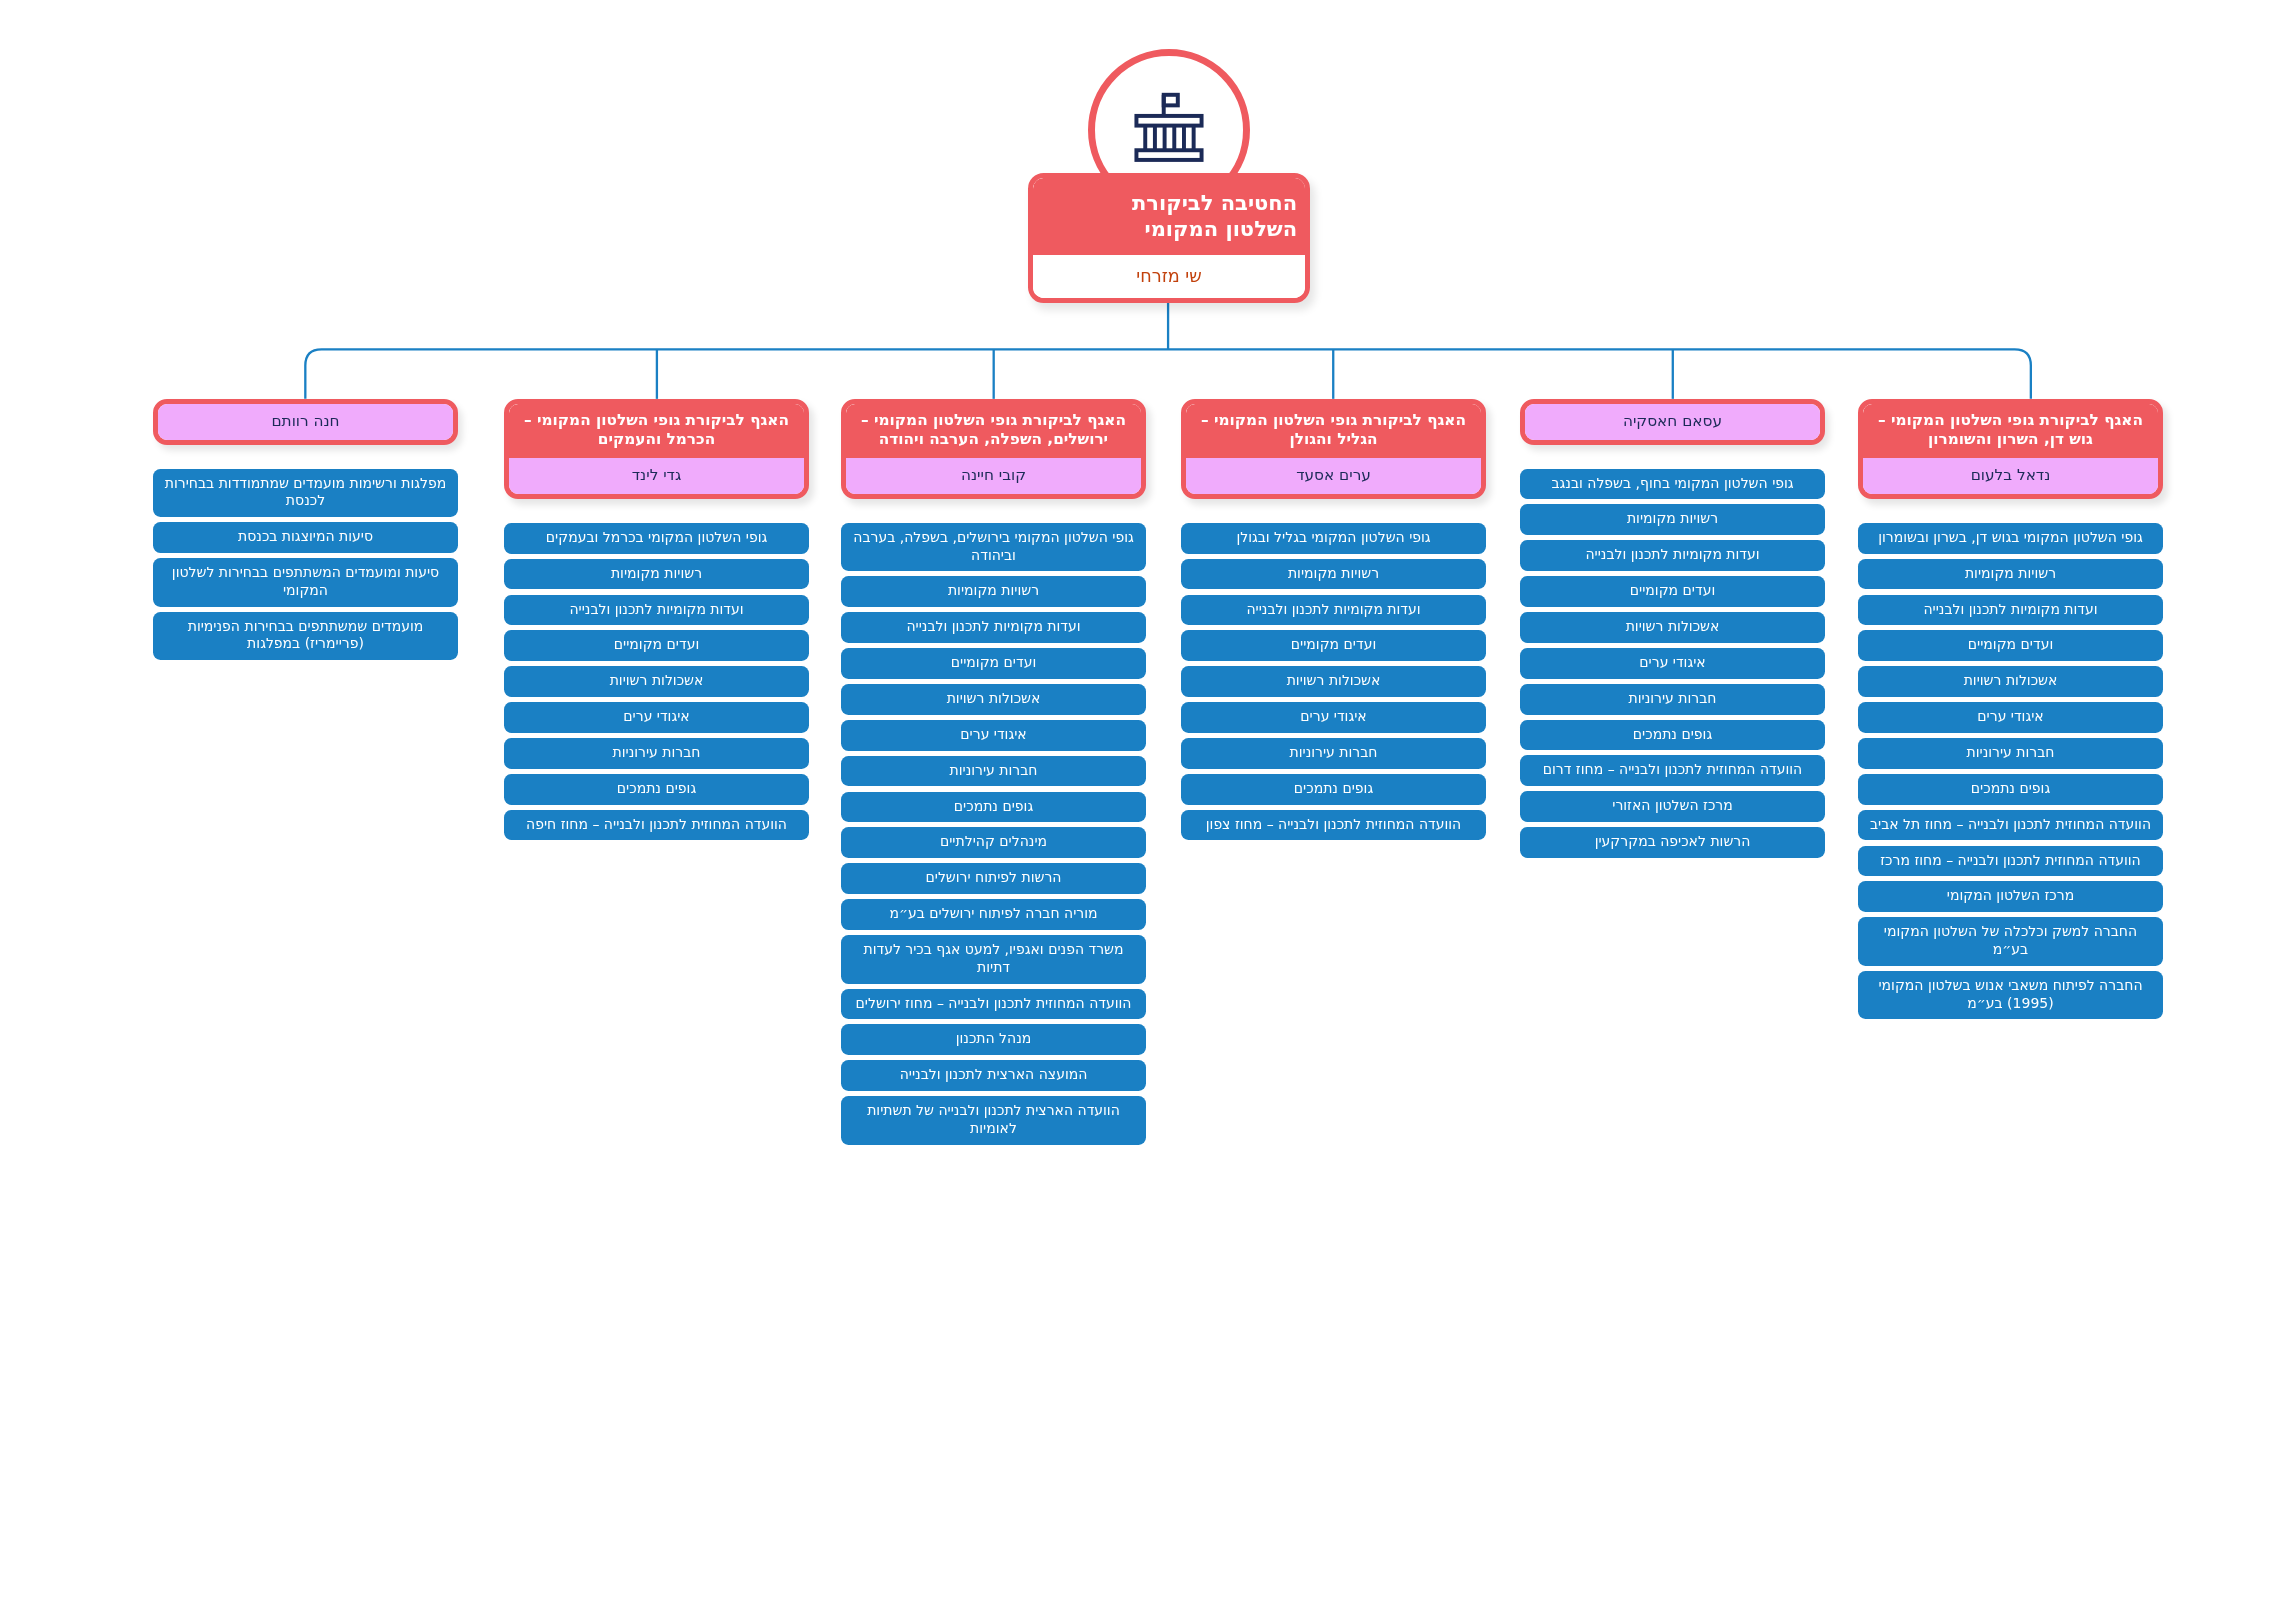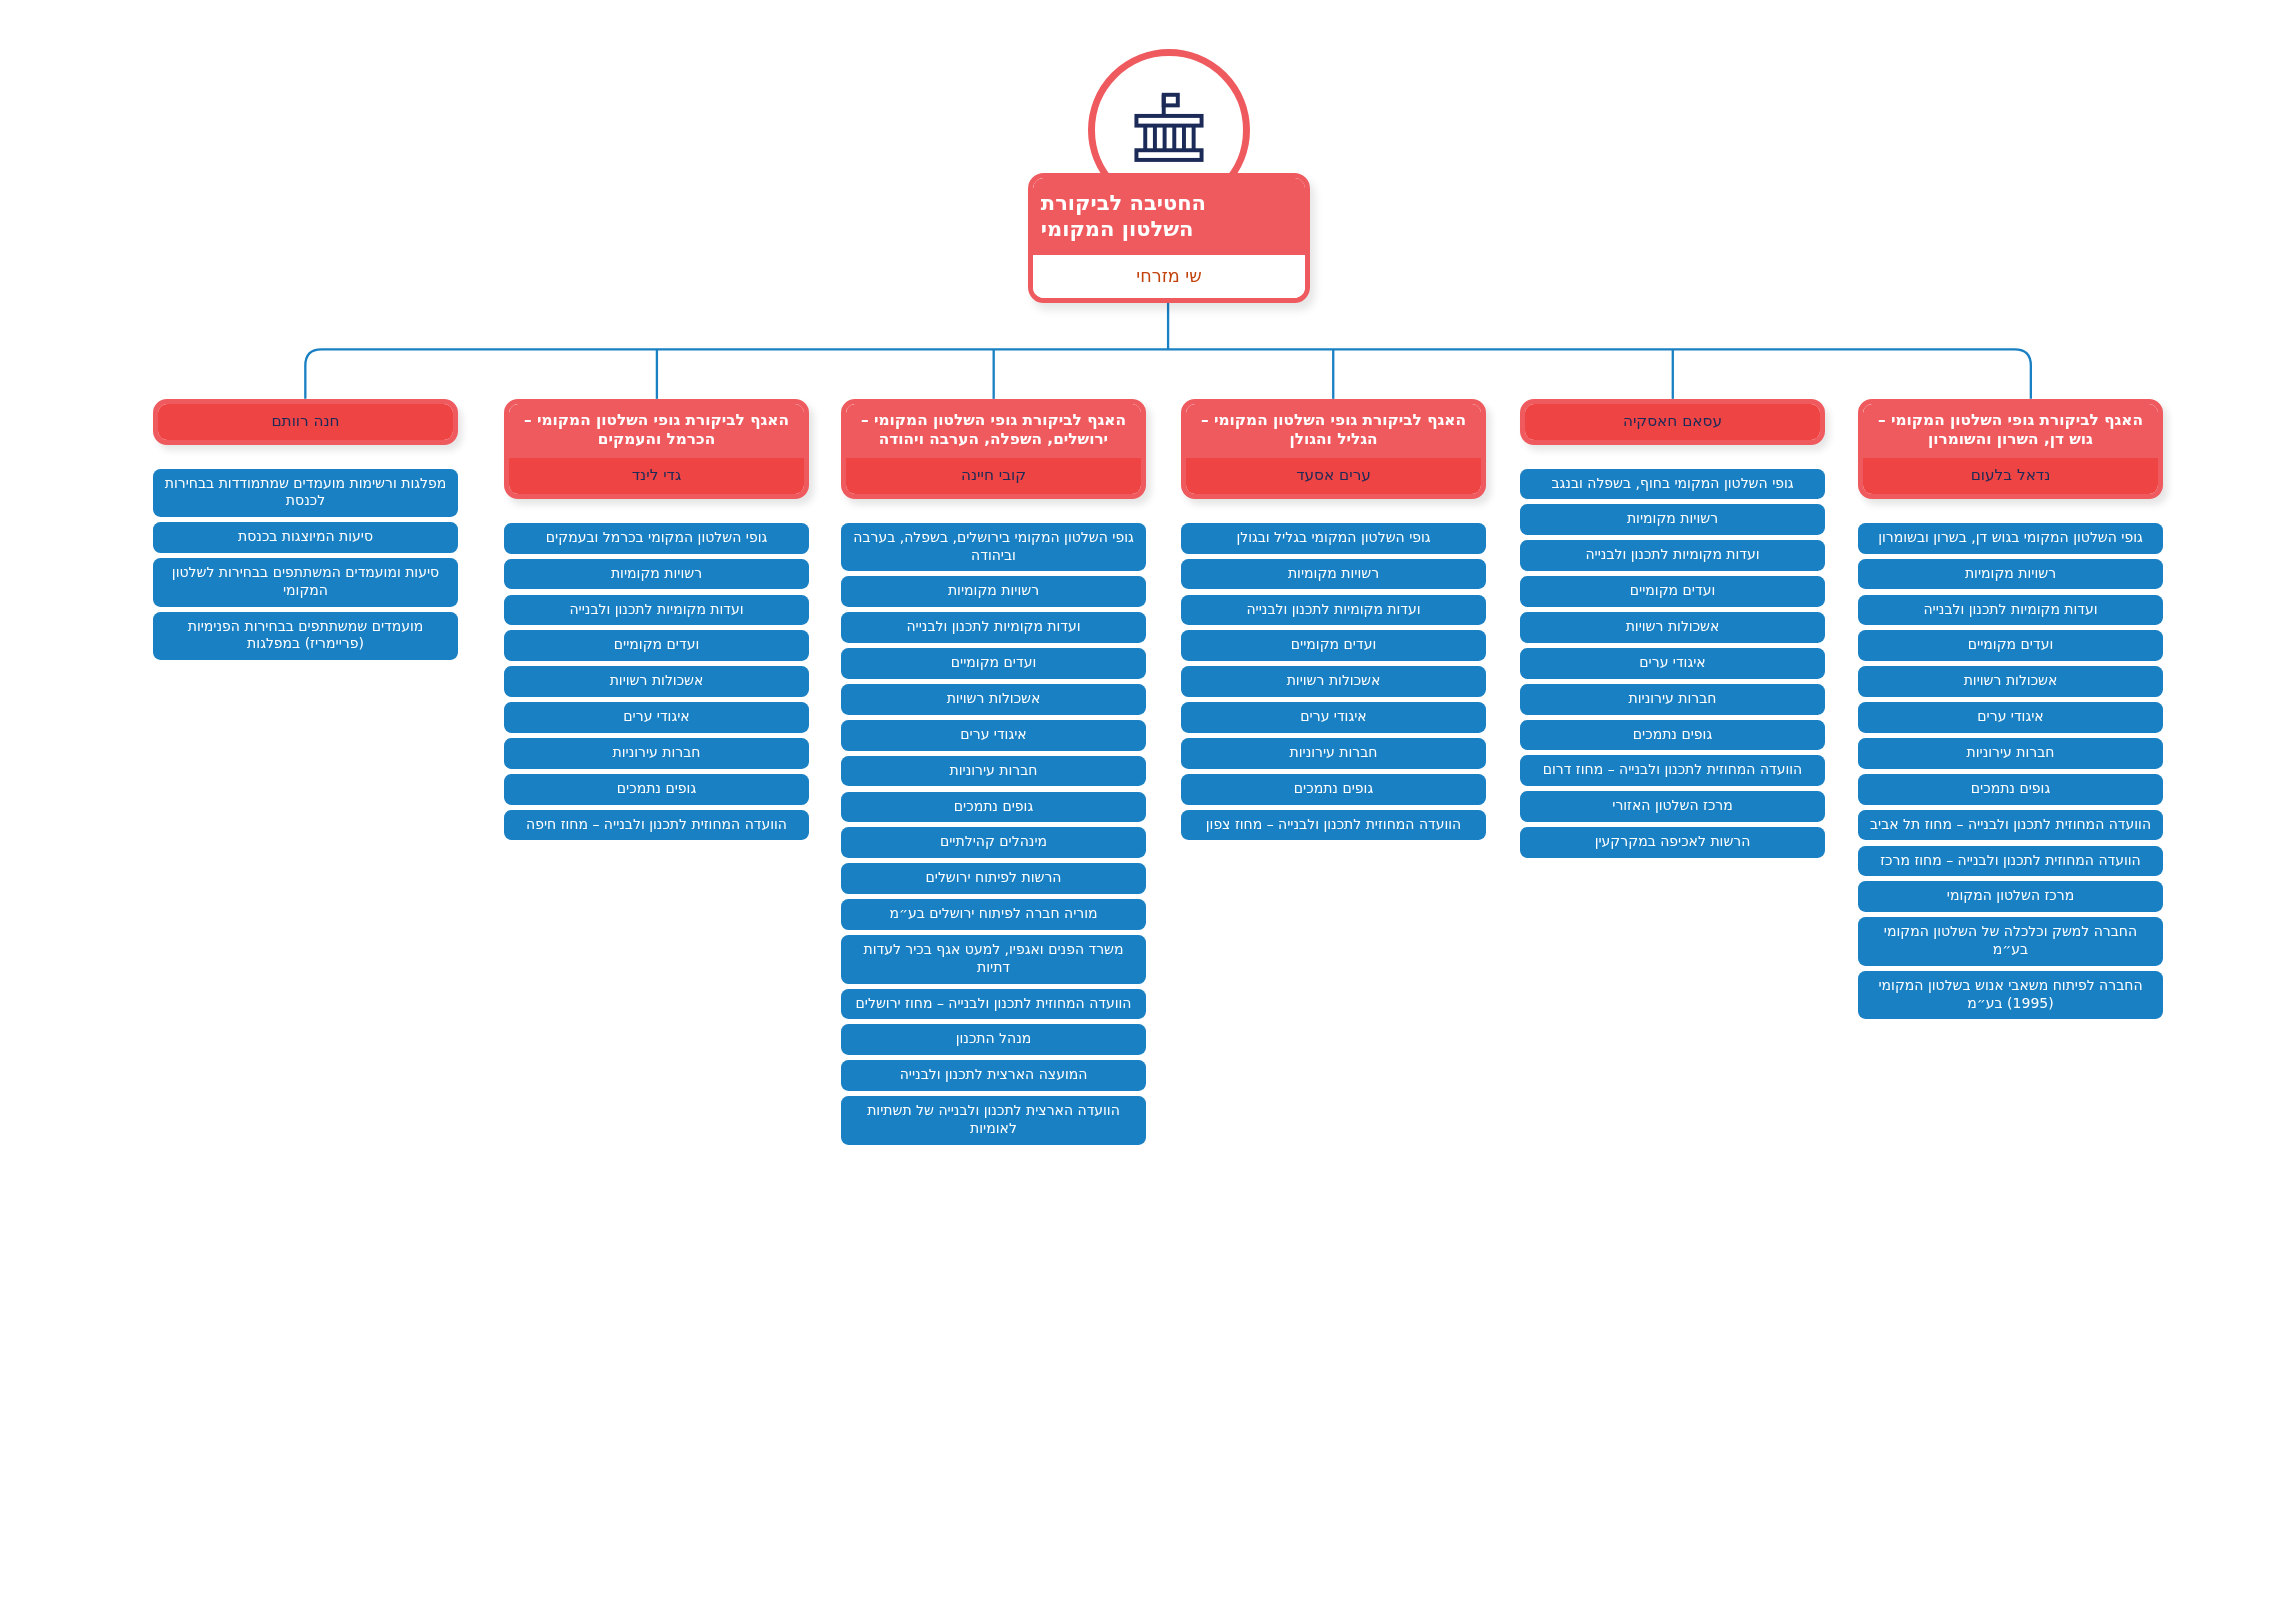--- a/index.html
+++ b/index.html
@@ -46,21 +46,21 @@
     overflow:hidden;
     z-index:2;
     box-shadow:4.6px 6.5px 8.3px rgba(0,0,0,.10);
   }
   .root-title{
     background:#ef5a5f;
     color:#ffffff;
     font-weight:bold;
     font-size:21px;
     line-height:1.24;
-    text-align:left;
+    text-align:right;
     padding:12px 8.3px 14px;
     border-radius:10.2px 10.2px 0 0;
     margin:-0.5px;
   }
   .root-name{
     background:#ffffff;
     color:#c2410c;
     font-size:17.6px;
     text-align:center;
     padding:11px 5.6px 12px;
@@ -108,21 +108,21 @@
     font-size:15.3px;
     line-height:1.26;
     text-align:center;
     padding:7.4px 6.5px 8.3px;
     border-radius:8.8px 8.8px 0 0;
     margin:-0.5px -0.5px 0;
     min-height:39px;
     display:flex;align-items:center;justify-content:center;
   }
   .head-name{
-    background:#ef4444;
+    background:#f0abfc;
     color:#1b2a57;
     font-size:15.3px;
     text-align:center;
     padding:8.3px 4.6px 9.3px;
   }
 
   .items{margin-top:24px;}
   .item{
     background:#1a80c4;
     color:#ffffff;

